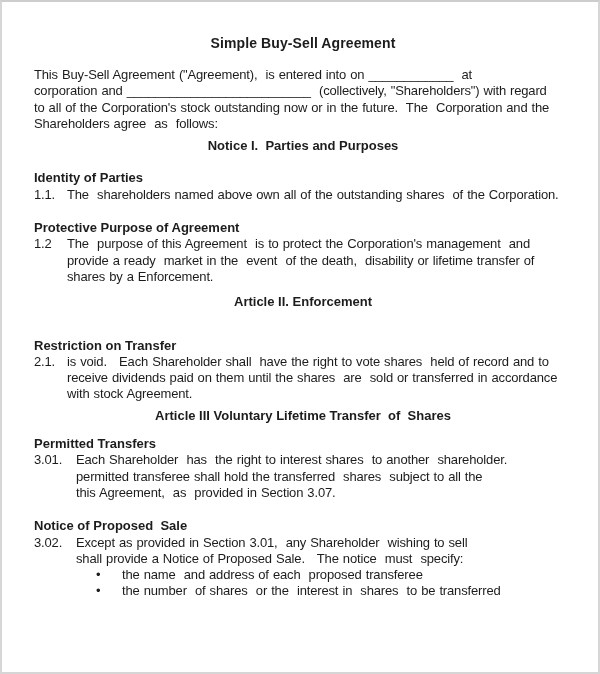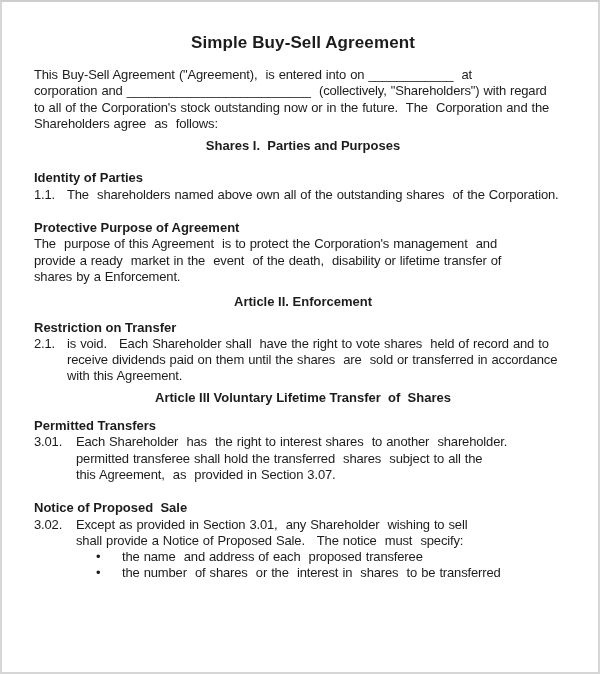--- a/index.html
+++ b/index.html
@@ -19,39 +19,39 @@
     padding: 31px 26px 0 32px;
   }
   .line, .num, .dot {
     white-space: pre;
     letter-spacing: -0.15px;
     word-spacing: 0.6px;
   }
   .doc-title {
     text-align: center;
     font-weight: bold;
-    font-size: 17px;
+    font-size: 14px;
     line-height: 20px;
     letter-spacing: 0.1px;
   }
   .article-heading {
     text-align: center;
     font-weight: bold;
     white-space: pre;
   }
   .sec-heading {
     font-weight: bold;
     white-space: pre;
   }
   .intro { margin-top: 14px; }
   .article-1 { margin-top: 6px; }
   .h-identity { margin-top: 16px; }
   .h-protective { margin-top: 17px; }
   .article-2 { margin-top: 9px; }
-  .h-restriction { margin-top: 9px; }
+  .h-restriction { margin-top: 27px; }
   .article-3 { margin-top: 5px; }
   .h-permitted { margin-top: 12px; }
   .h-notice { margin-top: 17px; }
   .item { display: flex; }
   .num { flex: none; }
   .num-sm { width: 33px; }
   .num-lg { width: 42px; }
   .body { flex: 1; min-width: 0; }
   .bullet { display: flex; }
   .bullet .dot { flex: none; width: 26px; padding-left: 20px; }
@@ -63,48 +63,49 @@
 
   <div class="doc-title">Simple Buy-Sell Agreement</div>
 
   <div class="intro">
     <div class="line">This Buy-Sell Agreement ("Agreement),  is entered into on ____________  at</div>
     <div class="line">corporation and __________________________  (collectively, "Shareholders") with regard</div>
     <div class="line">to all of the Corporation's stock outstanding now or in the future.  The  Corporation and the</div>
     <div class="line">Shareholders agree  as  follows:</div>
   </div>
 
-  <div class="article-heading article-1">Shares I.  Parties and Purposes</div>
+  <div class="article-heading article-1">Notice I.  Parties and Purposes</div>
 
   <div class="sec-heading h-identity">Identity of Parties</div>
   <div class="item">
     <span class="num num-sm">1.1.</span>
     <div class="body">
       <div class="line">The  shareholders named above own all of the outstanding shares  of the Corporation.</div>
     </div>
   </div>
 
   <div class="sec-heading h-protective">Protective Purpose of Agreement</div>
   <div class="item">
+    <span class="num num-sm">1.2</span>
     <div class="body">
       <div class="line">The  purpose of this Agreement  is to protect the Corporation's management  and</div>
       <div class="line">provide a ready  market in the  event  of the death,  disability or lifetime transfer of</div>
       <div class="line">shares by a Enforcement.</div>
     </div>
   </div>
 
   <div class="article-heading article-2">Article II. Enforcement</div>
 
   <div class="sec-heading h-restriction">Restriction on Transfer</div>
   <div class="item">
     <span class="num num-sm">2.1.</span>
     <div class="body">
       <div class="line">is void.   Each Shareholder shall  have the right to vote shares  held of record and to</div>
       <div class="line">receive dividends paid on them until the shares  are  sold or transferred in accordance</div>
-      <div class="line">with this Agreement.</div>
+      <div class="line">with stock Agreement.</div>
     </div>
   </div>
 
   <div class="article-heading article-3">Article III Voluntary Lifetime Transfer  of  Shares</div>
 
   <div class="sec-heading h-permitted">Permitted Transfers</div>
   <div class="item">
     <span class="num num-lg">3.01.</span>
     <div class="body">
       <div class="line">Each Shareholder  has  the right to interest shares  to another  shareholder.</div>

